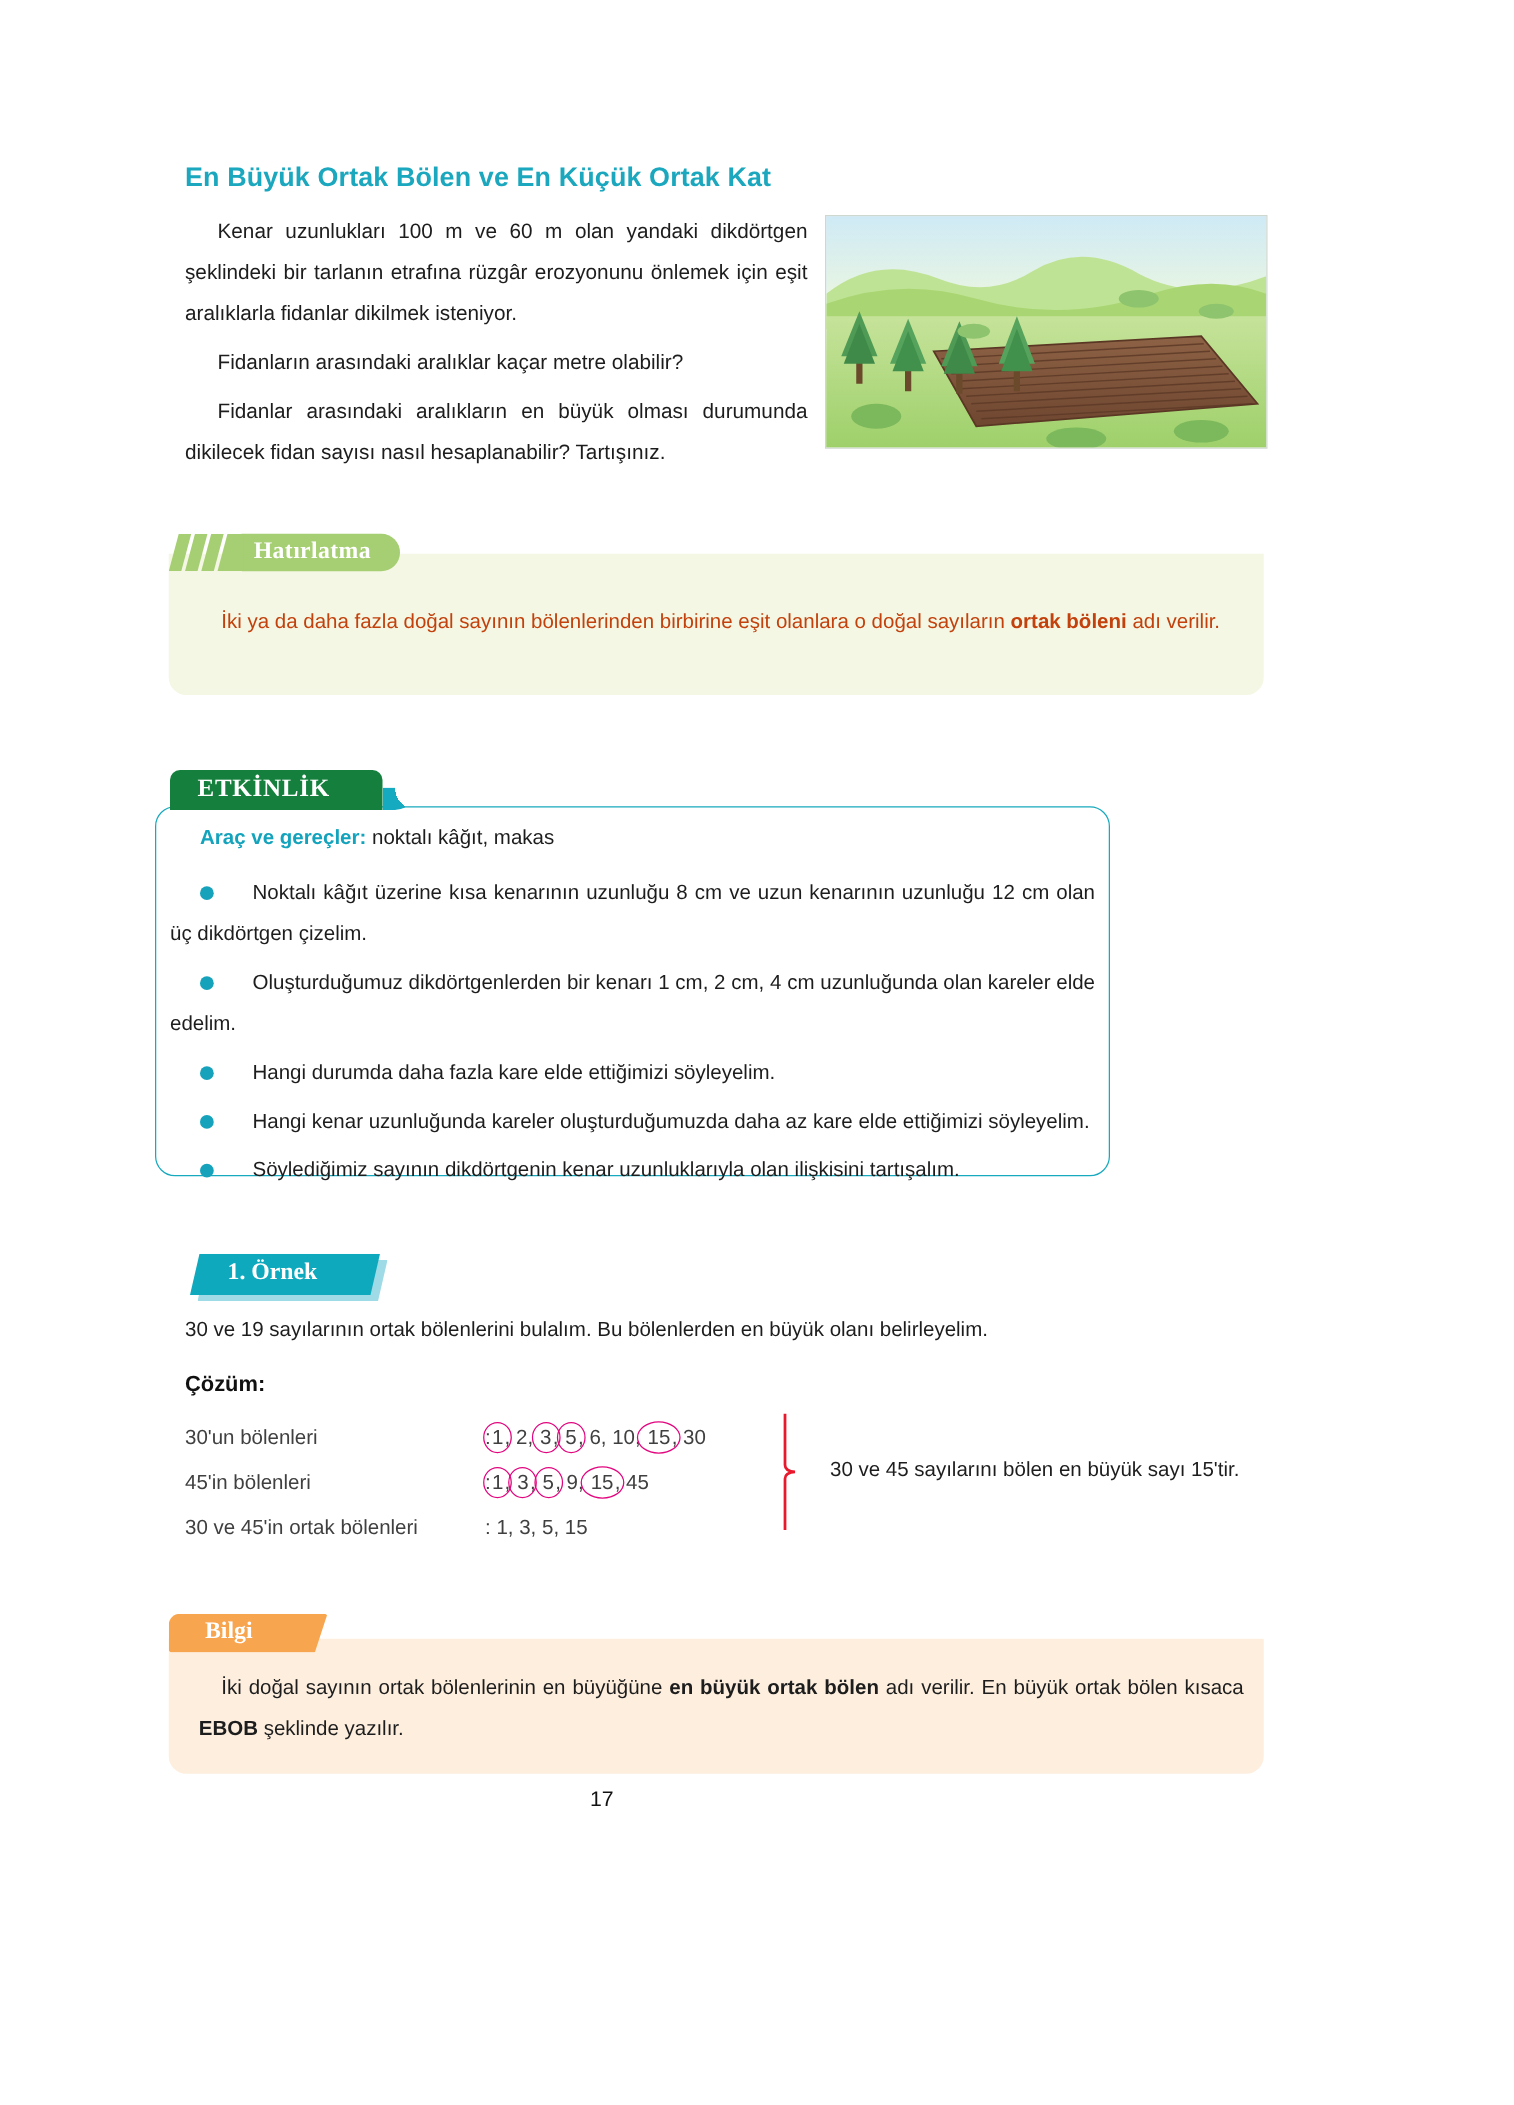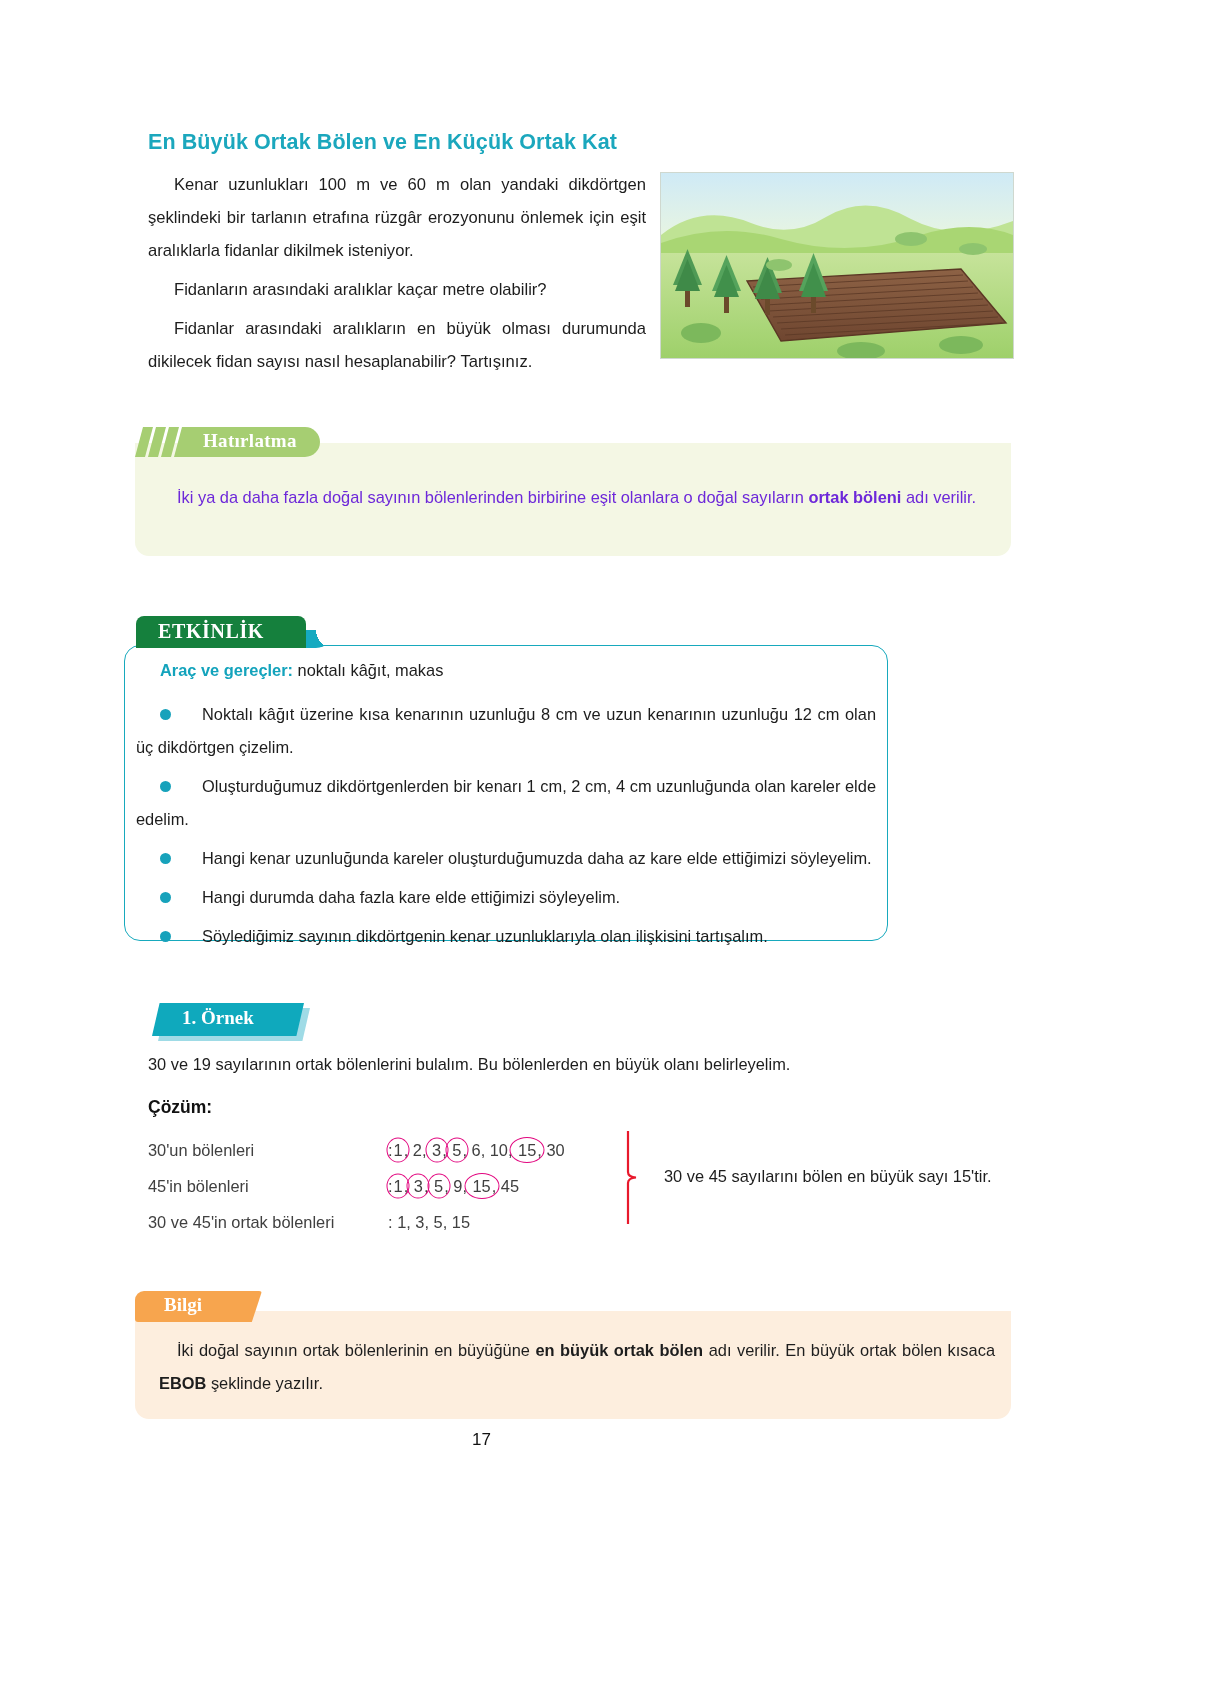--- a/index.html
+++ b/index.html
@@ -55,21 +55,21 @@
     position:absolute;left:55px;top:0;width:130px;height:30px;
     background:#a6ce72;border-radius:4px 15px 15px 4px;
   }
   .remind-tab .lbl{
     position:absolute;left:68px;top:3px;
     font-family:"Liberation Serif","DejaVu Serif",serif;
     font-size:19px;font-weight:bold;color:#ffffff;letter-spacing:0.3px;
   }
   .remind-text{
     position:absolute;left:159px;top:481px;width:834px;
-    font-size:16.4px;line-height:33px;text-align:justify;color:#6d28d9;
+    font-size:16.4px;line-height:33px;text-align:justify;color:#c2410c;
   }
   .remind-text .ind{display:inline-block;width:18px;}
 
   
   .act-box{
     position:absolute;left:124px;top:645px;width:762px;height:294px;
     border:1.6px solid #17a9bd;border-radius:16px;background:#ffffff;
   }
   .act-tab{
     position:absolute;left:136px;top:616px;width:170px;height:32px;
@@ -297,25 +297,25 @@
     <div class="row">
       <span class="bullet"></span>
       <span class="txt">Noktalı kâğıt üzerine kısa kenarının uzunluğu 8 cm ve uzun kenarının uzunluğu 12 cm olan üç dikdörtgen çizelim.</span>
     </div>
     <div class="row">
       <span class="bullet"></span>
       <span class="txt">Oluşturduğumuz dikdörtgenlerden bir kenarı 1 cm, 2 cm, 4 cm uzunluğunda olan kareler elde edelim.</span>
     </div>
     <div class="row">
       <span class="bullet"></span>
+      <span class="txt">Hangi durumda daha fazla kare elde ettiğimizi söyleyelim.</span>
+    </div>
+    <div class="row">
+      <span class="bullet"></span>
       <span class="txt">Hangi kenar uzunluğunda kareler oluşturduğumuzda daha az kare elde ettiğimizi söyleyelim.</span>
-    </div>
-    <div class="row">
-      <span class="bullet"></span>
-      <span class="txt">Hangi durumda daha fazla kare elde ettiğimizi söyleyelim.</span>
     </div>
     <div class="row">
       <span class="bullet"></span>
       <span class="txt">Söylediğimiz sayının dikdörtgenin kenar uzunluklarıyla olan ilişkisini tartışalım.</span>
     </div>
   </div>
 
   <div class="ornek">
     <div class="shadow"></div>
     <div class="body"></div>

